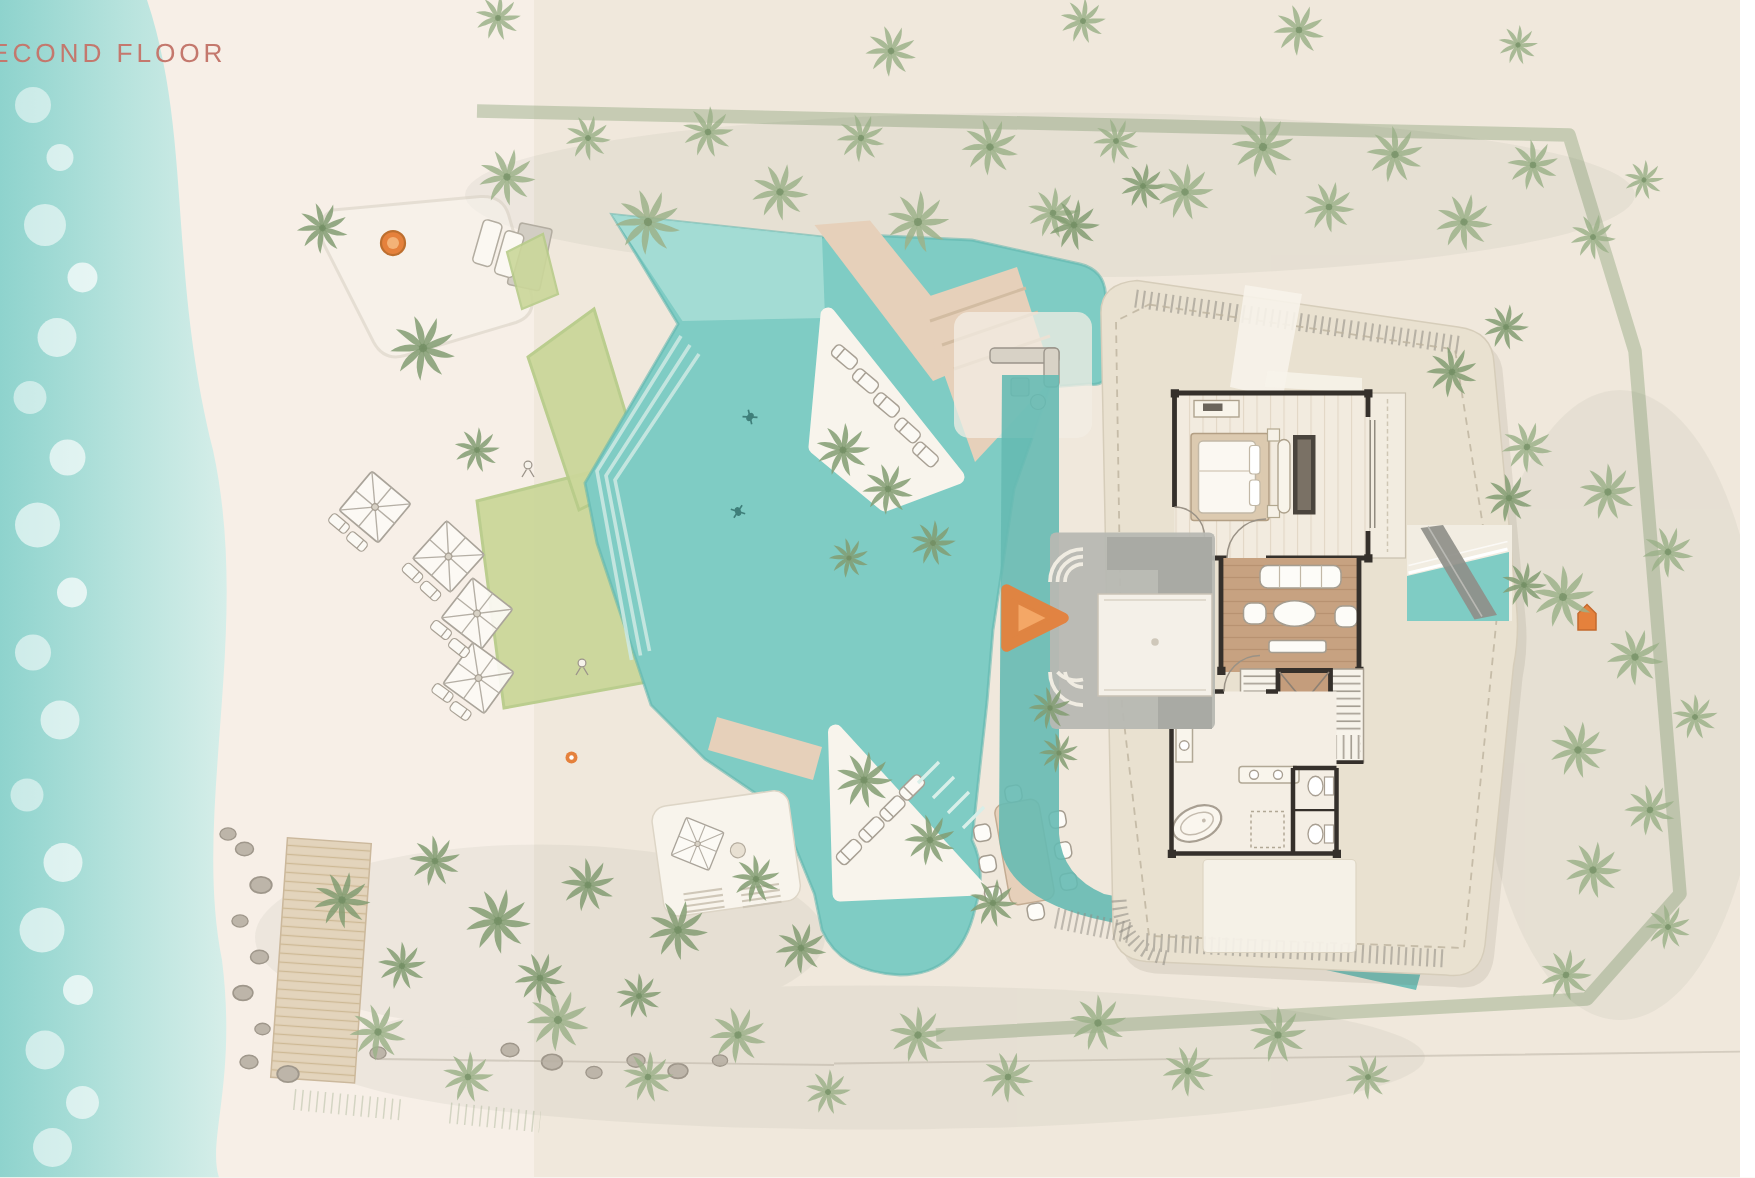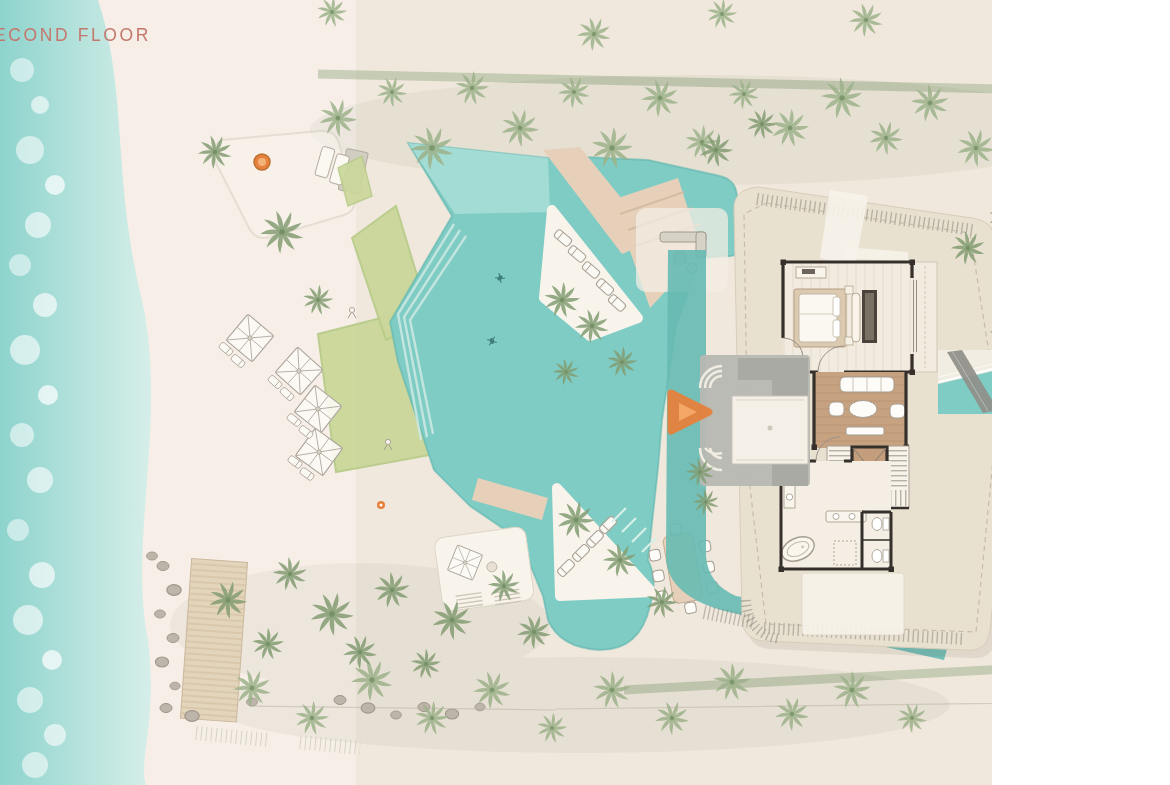--- a/index.html
+++ b/index.html
@@ -1,16 +1,16 @@
 <!DOCTYPE html>
 <html><head>
 <meta charset="utf-8">
 <style>
   html,body{margin:0;padding:0;background:#ffffff;}
-  .scene{position:relative;width:992px;height:785px;overflow:hidden;background:#f0e8dc;
+  .scene{position:relative;width:1160px;height:785px;overflow:hidden;background:#f0e8dc;
          font-family:"Liberation Sans", sans-serif;}
   svg{position:absolute;inset:0;display:block;}
 </style>
 </head>
 <body>
 
 <div class="scene">
 <svg viewBox="0 0 1170 785" width="1170" height="785">
   <defs>
     <linearGradient id="oceanGrad" x1="0" y1="0" x2="1" y2="0">

